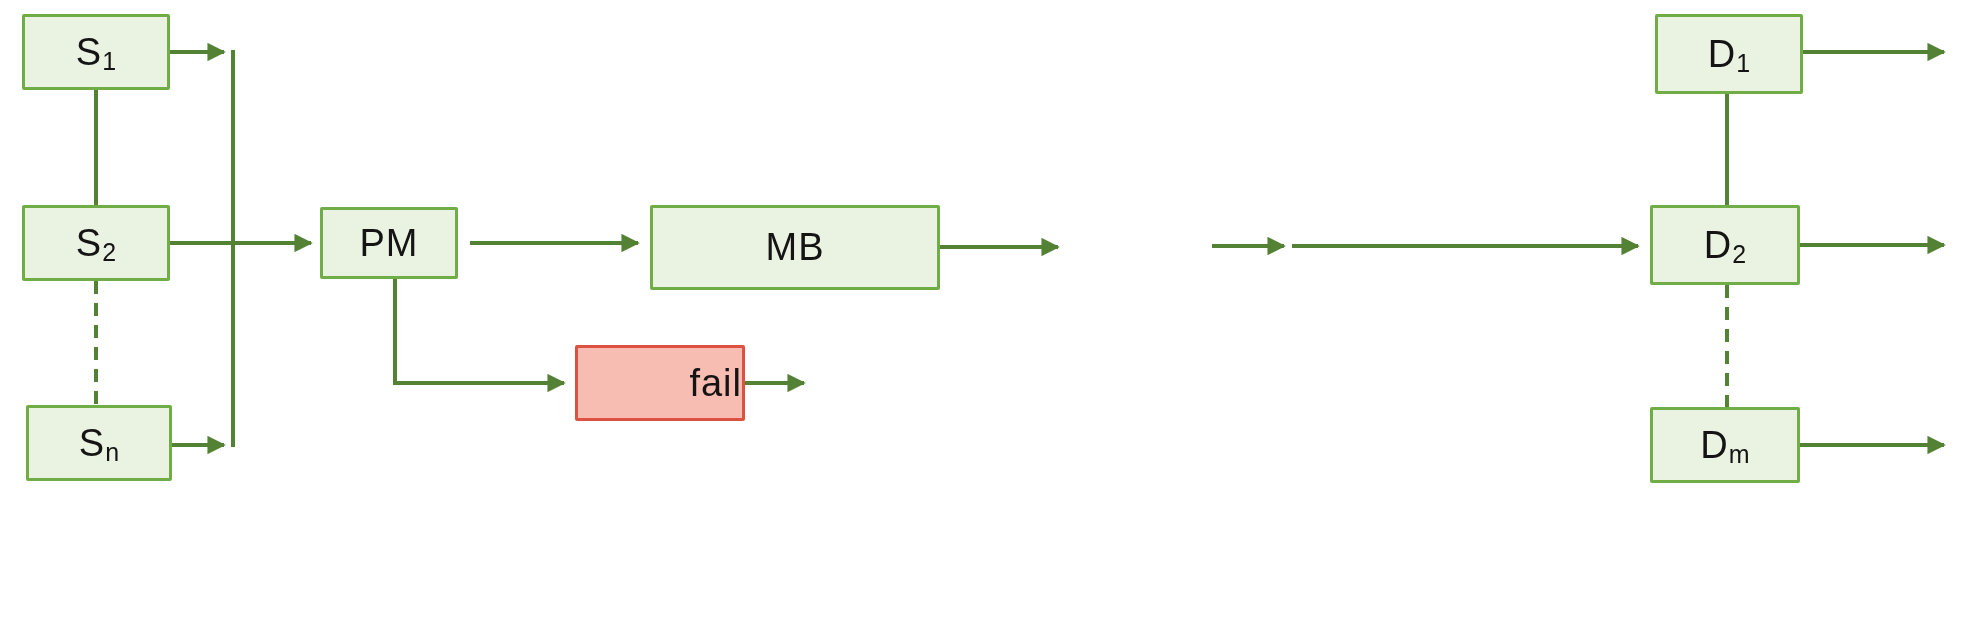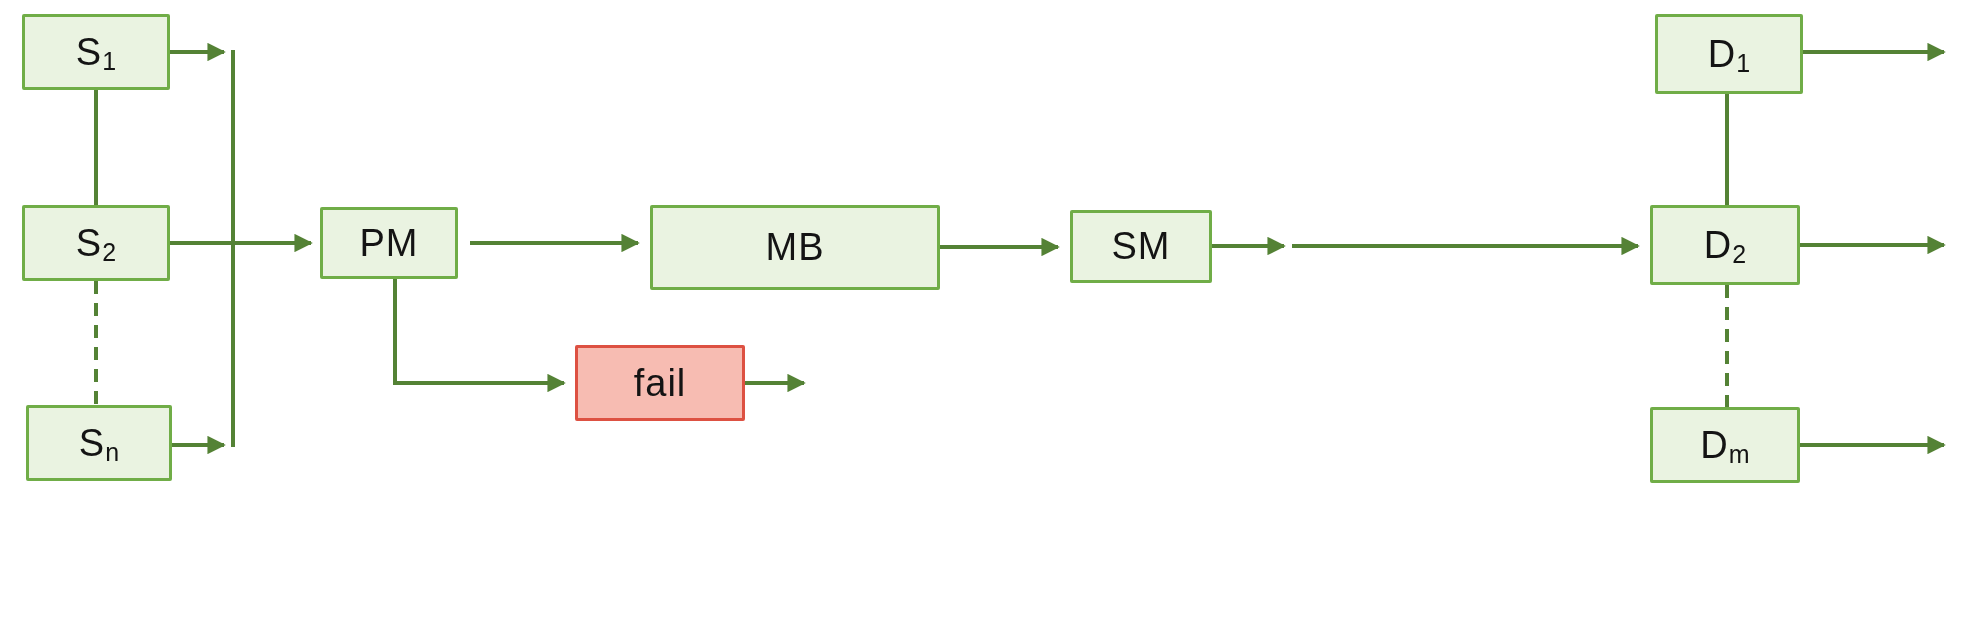--- a/index.html
+++ b/index.html
@@ -26,20 +26,21 @@
     letter-spacing:1px;
   }
   .node .sub{
     font-size:25px;
     transform:translateY(9px);
     letter-spacing:0;
   }
   .node.fail{
     background:#f7bcb2;
     border-color:#dd5142;
+    justify-content:flex-end;
   }
 </style>
 </head>
 <body>
 
 <div class="canvas">
 
   <svg class="wires" viewBox="0 0 1962 629" xmlns="http://www.w3.org/2000/svg">
     <defs>
       <marker id="arrow" viewBox="0 0 10 10" refX="9" refY="5" markerWidth="4.6" markerHeight="4.6" orient="auto" markerUnits="strokeWidth">
@@ -89,23 +90,20 @@
   </div>
 
   <div class="node" style="left:320px;top:207px;width:138px;height:72px">
     <span>PM</span>
   </div>
 
   <div class="node" style="left:650px;top:205px;width:290px;height:85px">
     <span>MB</span>
   </div>
 
-  <div class="node" style="left:1070px;top:210px;width:142px;height:73px">
-    <span>SM</span>
-  </div>
 
   <div class="node fail" style="left:575px;top:345px;width:170px;height:76px">
     <span>fail</span>
   </div>
 
   <div class="node" style="left:1655px;top:14px;width:148px;height:80px">
     <span>D</span>
       <span class="sub">1</span>
   </div>
   <div class="node" style="left:1650px;top:205px;width:150px;height:80px">

